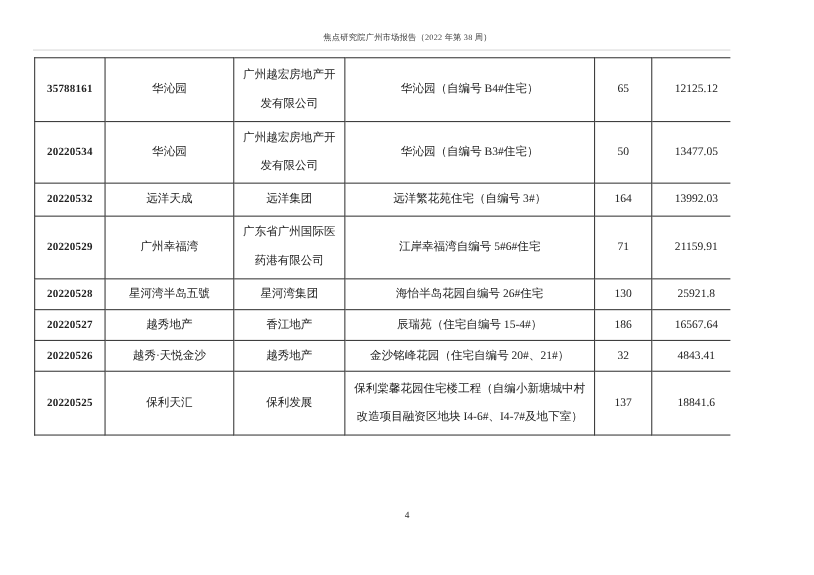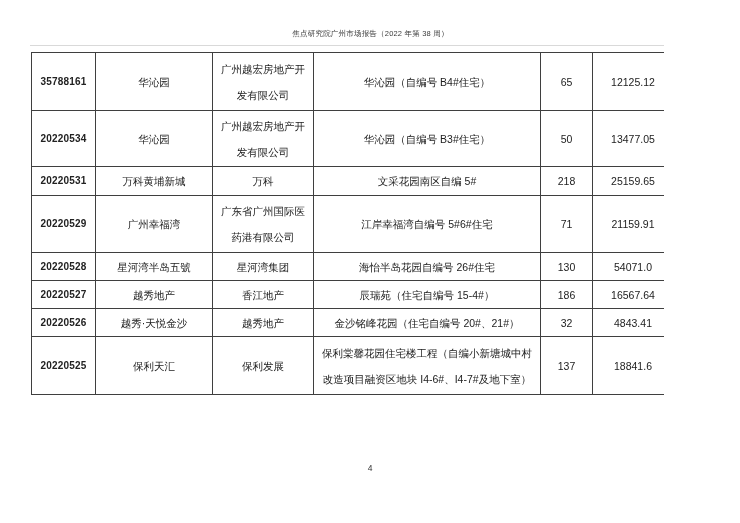--- a/index.html
+++ b/index.html
@@ -1,21 +1,21 @@
 <!DOCTYPE html>
 <html><head>
 <meta charset="utf-8">
 <style>
   html, body { margin: 0; padding: 0; background: #fff; }
   .page {
     position: relative;
     width: 664px;
     height: 523px;
     background: #ffffff;
-    font-family: Liberation Sans, sans-serif;
+    font-family: Liberation Serif, serif;
     color: #1f1f1f;
     overflow: hidden;
   }
   .doc-header {
     position: absolute;
     top: 29px;
     left: 30px;
     width: 681px;
     text-align: center;
     font-size: 7.5px;
@@ -89,45 +89,45 @@
     </tr>
         <tr style="height: 56px;">
       <td class="c-id">20220534</td>
       <td class="c-proj">华沁园</td>
       <td class="c-dev">广州越宏房地产开发有限公司</td>
       <td class="c-desc">华沁园（自编号 B3#住宅）</td>
       <td class="c-units">50</td>
       <td class="c-area">13477.05</td>
       <td class="c-type">住宅</td>
     </tr>
-        <tr style="height: 29px;">
-      <td class="c-id">20220531</td>
-      <td class="c-proj">万科黄埔新城</td>
-      <td class="c-dev">万科</td>
-      <td class="c-desc">文采花园南区自编 5#</td>
-      <td class="c-units">218</td>
-      <td class="c-area">25159.65</td>
+        <tr style="height: 30px;">
+      <td class="c-id">20220532</td>
+      <td class="c-proj">远洋天成</td>
+      <td class="c-dev">远洋集团</td>
+      <td class="c-desc">远洋繁花苑住宅（自编号 3#）</td>
+      <td class="c-units">164</td>
+      <td class="c-area">13992.03</td>
       <td class="c-type">住宅</td>
     </tr>
         <tr style="height: 57px;">
       <td class="c-id">20220529</td>
       <td class="c-proj">广州幸福湾</td>
       <td class="c-dev">广东省广州国际医药港有限公司</td>
       <td class="c-desc">江岸幸福湾自编号 5#6#住宅</td>
       <td class="c-units">71</td>
       <td class="c-area">21159.91</td>
       <td class="c-type">住宅</td>
     </tr>
         <tr style="height: 28px;">
       <td class="c-id">20220528</td>
       <td class="c-proj">星河湾半岛五號</td>
       <td class="c-dev">星河湾集团</td>
       <td class="c-desc">海怡半岛花园自编号 26#住宅</td>
       <td class="c-units">130</td>
-      <td class="c-area">54071.0</td>
+      <td class="c-area">25921.8</td>
       <td class="c-type">住宅</td>
     </tr>
         <tr style="height: 28px; margin-top: 23px;">
       <td class="c-id">20220527</td>
       <td class="c-proj">越秀地产</td>
       <td class="c-dev">香江地产</td>
       <td class="c-desc">辰瑞苑（住宅自编号 15-4#）</td>
       <td class="c-units">186</td>
       <td class="c-area">16567.64</td>
       <td class="c-type">住宅</td>

